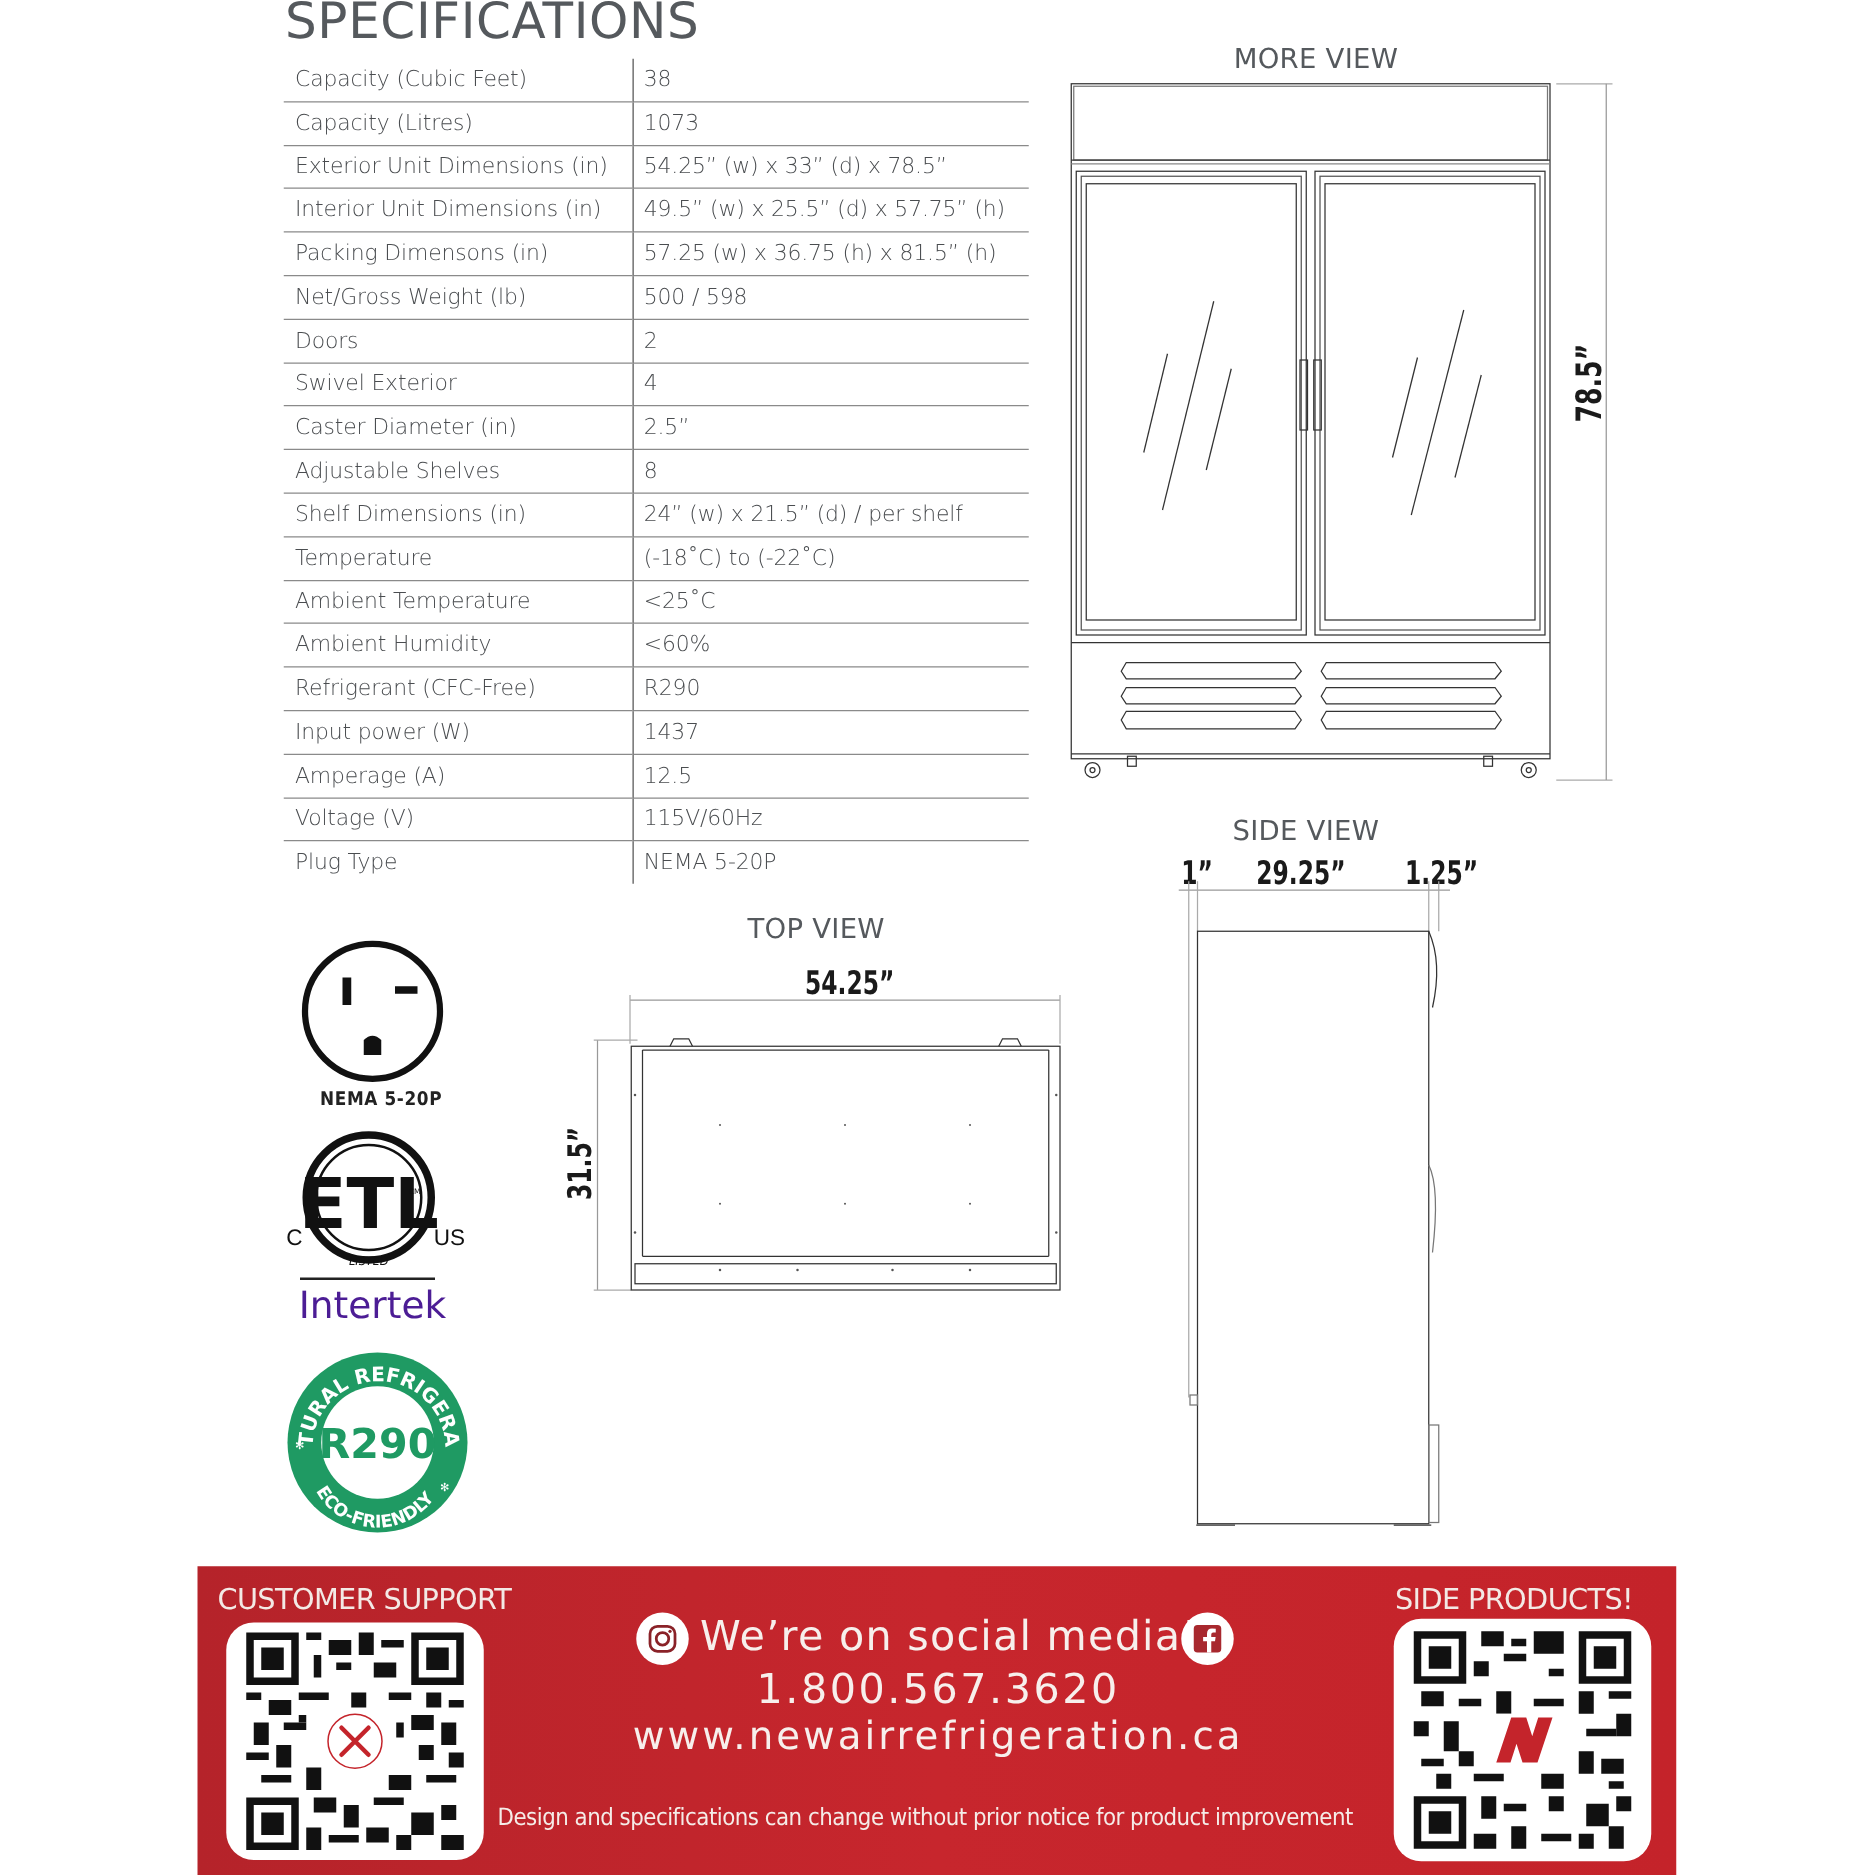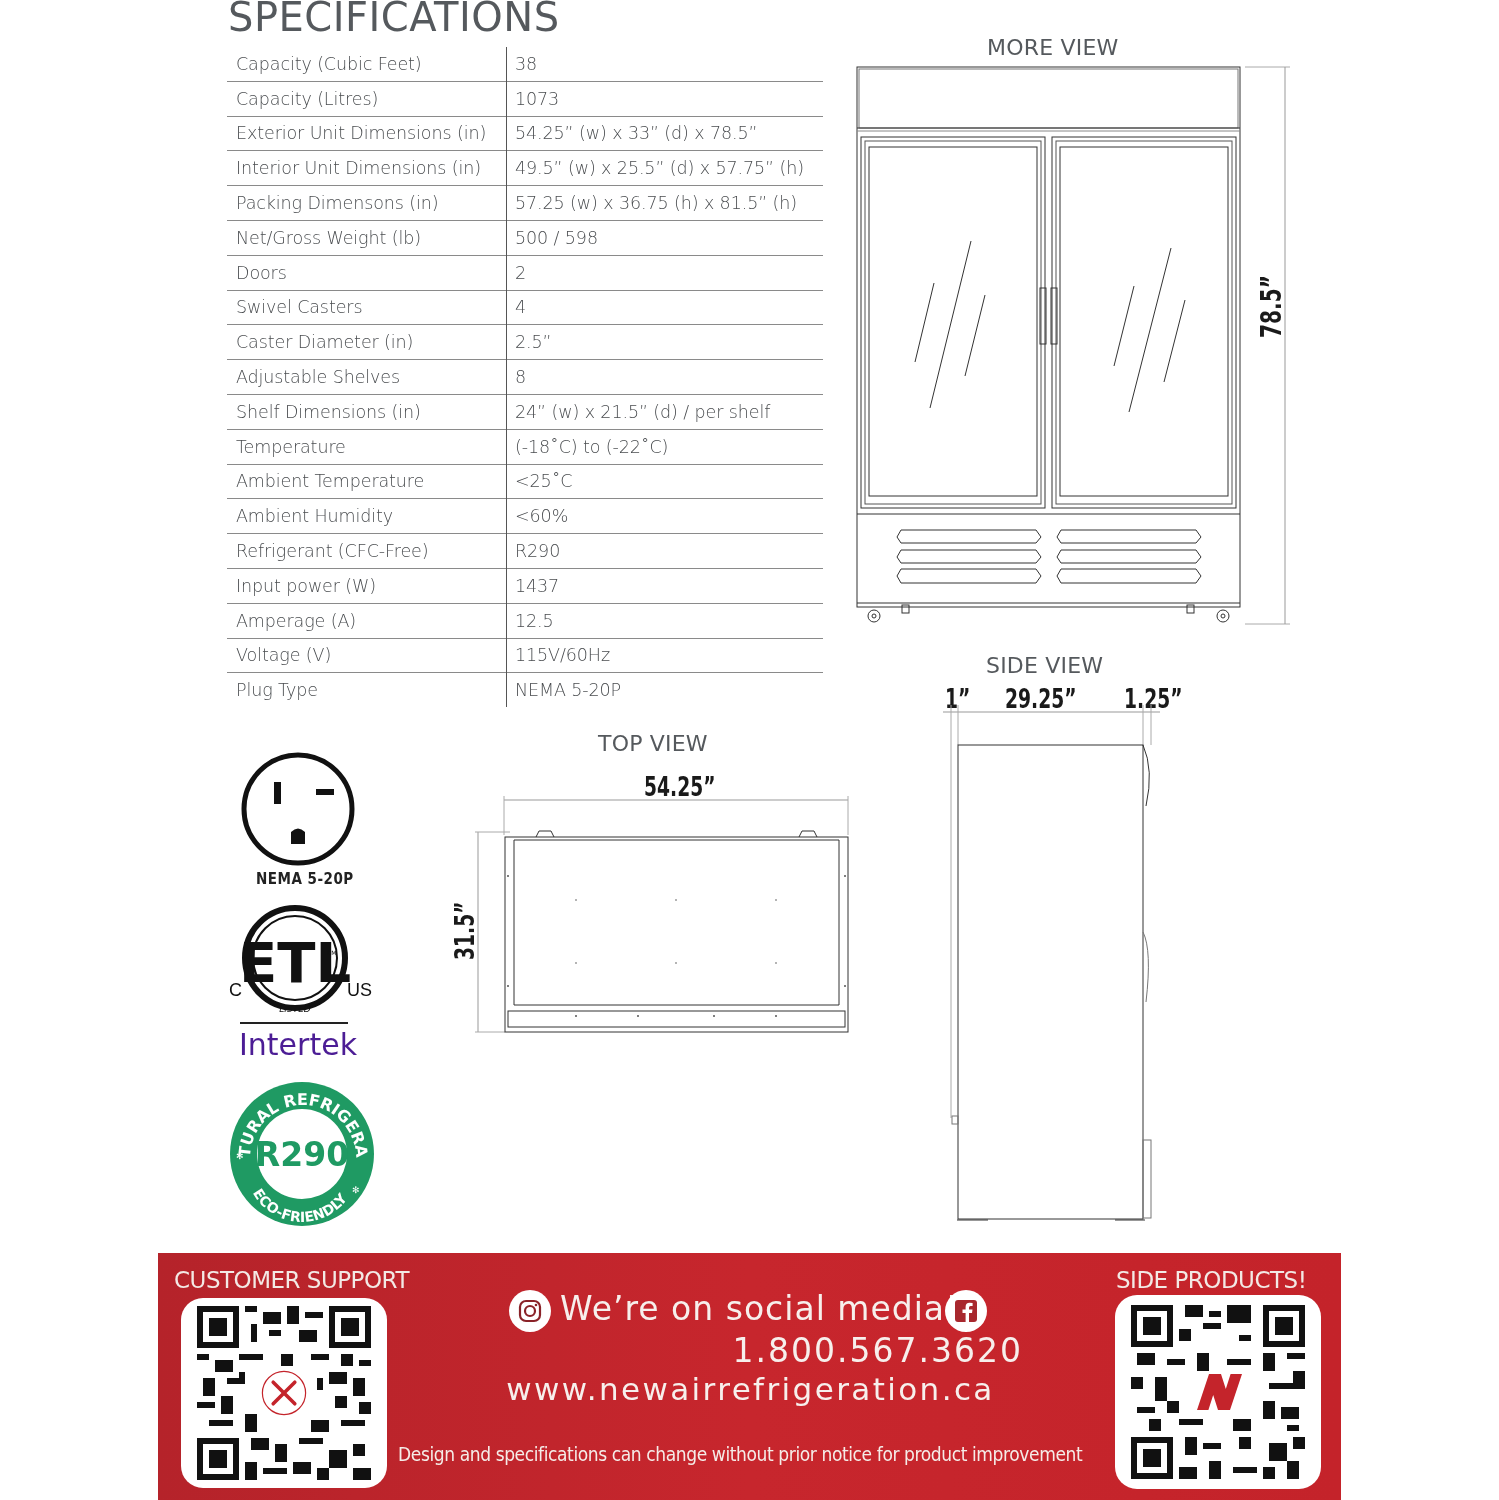--- a/index.html
+++ b/index.html
@@ -51,21 +51,21 @@
       </tr>
       <tr>
         <td class="label">Net/Gross Weight (lb)</td>
         <td class="value">500 / 598</td>
       </tr>
       <tr>
         <td class="label">Doors</td>
         <td class="value">2</td>
       </tr>
       <tr>
-        <td class="label">Swivel Casters</td>
+        <td class="label">Swivel Exterior</td>
         <td class="value">4</td>
       </tr>
       <tr>
         <td class="label">Caster Diameter (in)</td>
         <td class="value">2.5”</td>
       </tr>
       <tr>
         <td class="label">Adjustable Shelves</td>
         <td class="value">8</td>
       </tr>
@@ -322,21 +322,21 @@
       <circle cx="22" cy="22" r="5" fill="none" stroke="#8a2228" stroke-width="2.2"></circle>
       <circle cx="28" cy="16" r="1.3" fill="#8a2228"></circle>
     </svg>
     <div class="abs center-line" style="left:52px; top:0px; font-size:33px; white-space:nowrap; letter-spacing:1px;">We’re on social media!</div>
     <svg style="left:436px; top:0;" width="44" height="44" viewBox="0 0 44 44">
       <circle cx="22" cy="22" r="21" fill="#fff"></circle>
       <rect x="11" y="11" width="22" height="22" rx="3" fill="#a8282e"></rect>
       <path d="M25 33 L25 24 L28 24 L28.5 20.5 L25 20.5 L25 18.5 Q25 17 26.5 17 L28.6 17 L28.6 14 Q27 13.8 25.6 13.8 Q21.6 13.8 21.6 18 L21.6 20.5 L18.5 20.5 L18.5 24 L21.6 24 L21.6 33 Z" fill="#fff"></path>
     </svg>
   </div>
-  <div class="abs center-line" style="left:320px; top:78px; width:545px; font-size:33px; letter-spacing:2px;text-align:right;">1.800.567.3620</div>
+  <div class="abs center-line" style="left:320px; top:78px; width:545px; font-size:33px; letter-spacing:2px;">1.800.567.3620</div>
   <div class="abs center-line" style="left:320px; top:118px; width:545px; font-size:31px; letter-spacing:2.4px;">www.newairrefrigeration.ca</div>
   <div class="abs disclaimer" style="left:240px; top:190px; white-space:nowrap;">Design and specifications can change without prior notice for product improvement</div>
 
   <div class="abs qr-box" style="left:957px; top:42px; width:206px; height:194px;">
     <svg style="left:16px; top:10px;" width="174" height="174" viewBox="0 0 29 29">
       <g fill="#111">
         <rect x="0" y="0" width="7" height="7"></rect>
           <rect x="1" y="1" width="5" height="5" fill="#fff"></rect>
           <rect x="2" y="2" width="3" height="3"></rect>
         <rect x="22" y="0" width="7" height="7"></rect>

